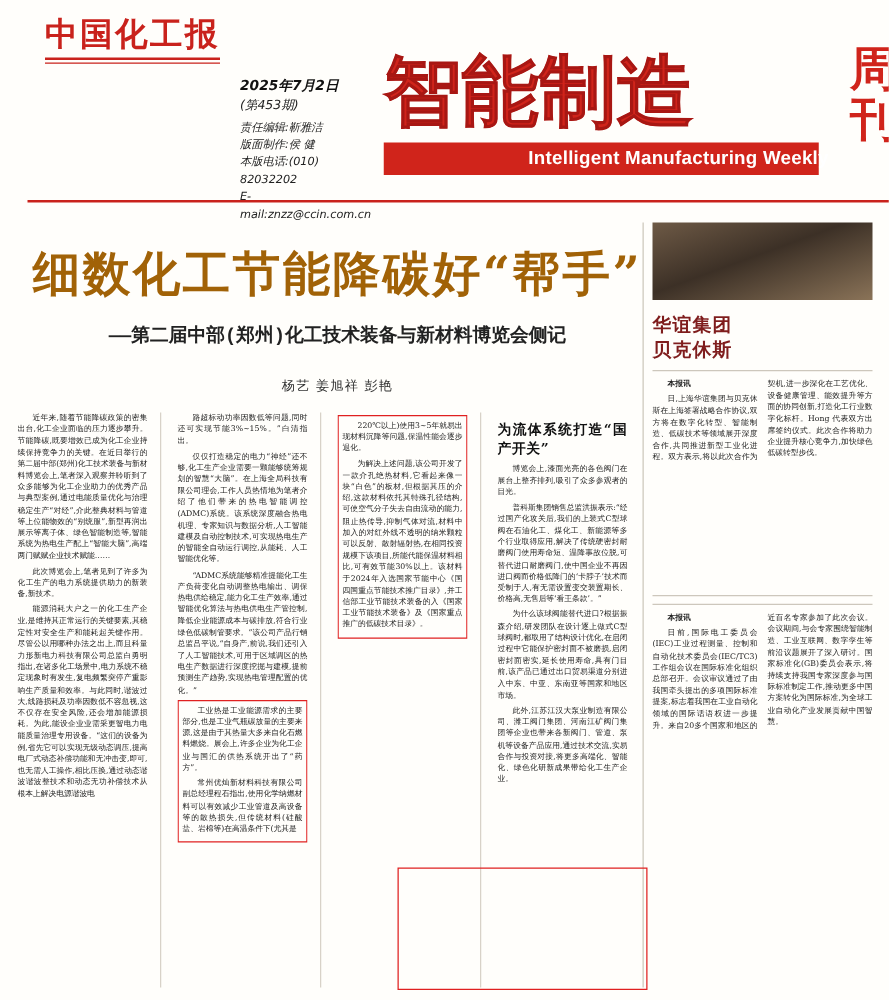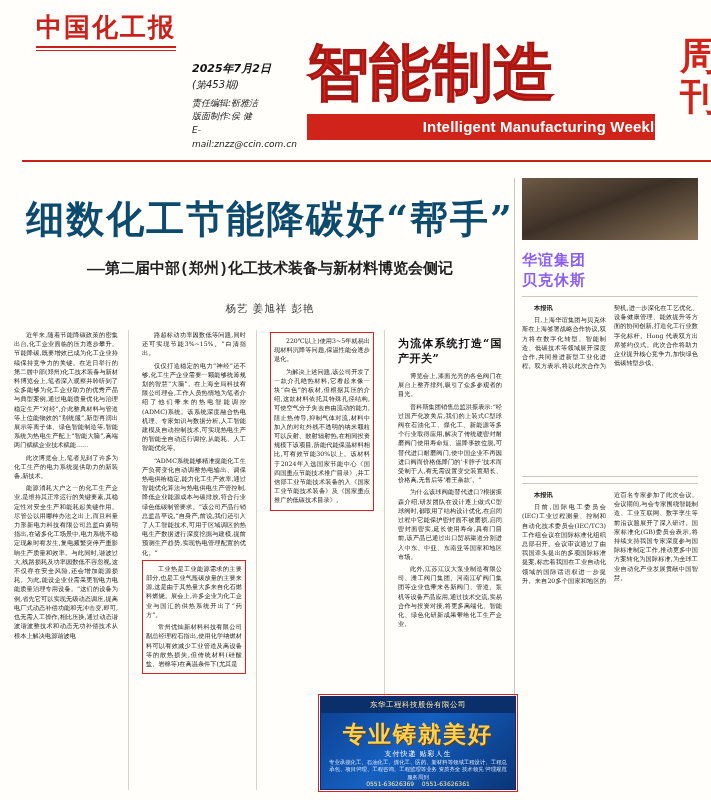--- a/index.html
+++ b/index.html
@@ -52,21 +52,21 @@
   .en-title{
     position:absolute;left:8px;top:76px;width:348px;
     color:#fff;font-size:15px;font-weight:bold;letter-spacing:.2px;
     font-family:"Liberation Sans",sans-serif;line-height:22px;text-align:right;
   }
 
   
   .headline-wrap{position:absolute;left:0;top:168px;width:540px;text-align:center;}
   .headline{
     font-family:"DejaVu Serif","Liberation Serif",serif;
-    font-weight:bold;font-size:38px;letter-spacing:2px;color:#0c4a6e;
+    font-weight:bold;font-size:38px;letter-spacing:2px;color:#a16207;
     margin-top:26px;
   }
   .subhead{
     margin-top:14px;font-size:15px;font-weight:bold;color:#222;
     font-family:Liberation Mono, monospace;
   }
   .byline{
     margin-top:24px;font-size:10.5px;color:#333;letter-spacing:1px;
     text-align:center;
   }
@@ -100,21 +100,21 @@
   
   .side{position:absolute;left:522px;top:178px;width:176px;height:612px;}
   .side-rule{position:absolute;left:514px;top:178px;width:1px;height:612px;background:#cdc7bc;}
   .side-photo{
     position:absolute;left:0;top:0;width:176px;height:62px;
     background:linear-gradient(160deg,#6e5a46 0%,#3c3026 45%,#8a7358 100%);
   }
   .side-block{position:absolute;left:0;width:176px;}
   .side-title-big{
     font-family:"DejaVu Serif","Liberation Serif",serif;
-    font-weight:bold;font-size:15px;color:#8b5cf6;letter-spacing:1px;line-height:20px;
+    font-weight:bold;font-size:15px;color:#7f1d1d;letter-spacing:1px;line-height:20px;
   }
   .side-body{
     font-family:"DejaVu Serif","Liberation Serif",serif;
     font-size:6.2px;line-height:9.2px;text-align:justify;color:#222;
     column-count:2;column-gap:8px;
   }
   .side-body p{margin:0 0 3px 0;text-indent:12px;}
   .hrule{height:1px;background:#cdc7bc;margin:6px 0;}
 
   
@@ -159,20 +159,21 @@
     <div class="paper-logo">中国化工报</div>
     <div class="logo-rule"></div>
     <div class="logo-rule2"></div>
 
     <div class="issue-block">
       <div class="big">2025年7月2日</div>
       <div class="sub">(第453期)</div>
       <div style="height:4px"></div>
       <div>责任编辑:靳雅洁</div>
       <div>版面制作:侯 健</div>
+      <div>本版电话:(010) 82032202</div>
       <div>E-mail:znzz@ccin.com.cn</div>
     </div>
 
     <div class="title-zone">
       <div class="zh-title">智能制造</div>
       <div class="zh-title2">周刊</div>
       <div class="en-bar"></div>
       <div class="en-title">Intelligent Manufacturing Weekly</div>
     </div>
   </div>
@@ -238,26 +239,15 @@
     <div class="side-block" style="top:292px;">
       <div class="hrule"></div>
       <div class="hrule"></div>
       <div class="side-body">
         <p><b>本报讯</b></p>
         <p>日前,国际电工委员会(IEC)工业过程测量、控制和自动化技术委员会(IEC/TC3)工作组会议在国际标准化组织总部召开。会议审议通过了由我国牵头提出的多项国际标准提案,标志着我国在工业自动化领域的国际话语权进一步提升。来自20多个国家和地区的近百名专家参加了此次会议。会议期间,与会专家围绕智能制造、工业互联网、数字孪生等前沿议题展开了深入研讨。国家标准化(GB)委员会表示,将持续支持我国专家深度参与国际标准制定工作,推动更多中国方案转化为国际标准,为全球工业自动化产业发展贡献中国智慧。</p>
       </div>
     </div>
   </div>
 
-  <div class="ad">
-    <div class="ad-top">东华工程科技股份有限公司</div>
-    <div class="ad-main">专业铸就美好</div>
-    <div class="ad-sub">支付快递 贴彩人生</div>
-    <div class="ad-lines">专业承揽化工、石油化工、煤化工、医药、新材料等领域工程设计、工程总承包、项目管理、工程咨询、工程监理等业务  资质齐全  技术领先  管理规范  服务周到</div>
-    <div class="ad-tel">
-      <span>0551-63626369</span>
-      &nbsp;&nbsp;
-      <span>0551-63626361</span>
-    </div>
-  </div>
   <div class="ad-redbox"></div>
 
 </div>
 
 </body></html>

